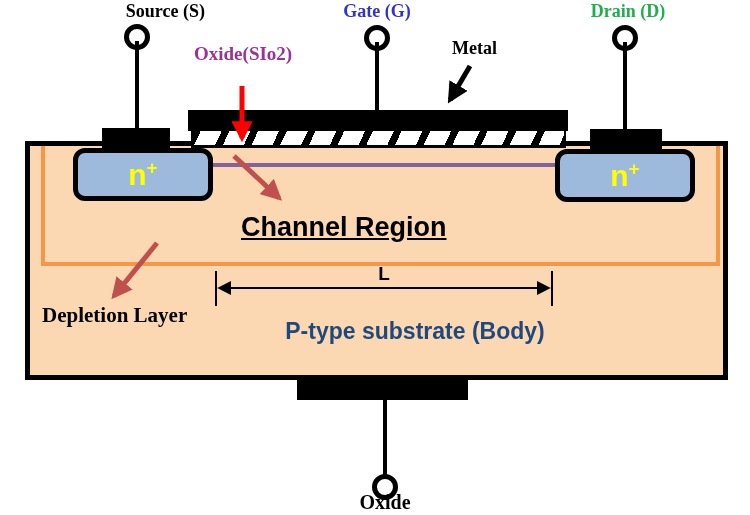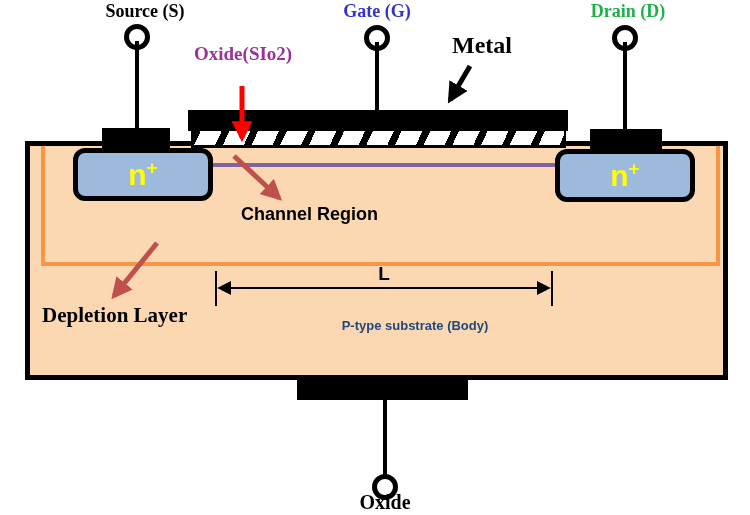--- a/index.html
+++ b/index.html
@@ -56,29 +56,29 @@
 
   .channel-line{position:absolute;left:213px;top:163px;width:344px;height:4px;background:var(--purple);z-index:3;}
 
   
   .overlay{position:absolute;left:0;top:0;width:750px;height:515px;z-index:7;pointer-events:none;}
 
   
   .label{position:absolute;z-index:8;font-weight:bold;white-space:nowrap;}
   .serif{font-family:"Liberation Serif",serif;}
   .sans{font-family:"Liberation Sans",sans-serif;}
-  .source-label{left:85px;top:1px;width:120px;text-align:center;font-size:18px;color:var(--ink);}
+  .source-label{left:85px;top:1px;width:120px;text-align:right;font-size:18px;color:var(--ink);}
   .gate-label{left:317px;top:1px;width:120px;text-align:center;font-size:18px;color:var(--gate-blue);}
   .drain-label{left:568px;top:1px;width:120px;text-align:center;font-size:18px;color:var(--drain-green);}
-  .metal-label{left:452px;top:32px;font-size:24px;color:var(--ink);}
+  .metal-label{left:452px;top:38px;font-size:18px;color:var(--ink);}
   .oxide-label{left:186px;top:43px;font-size:19px;color:var(--oxide-purple);margin-left:8px;}
-  .channel-label{left:241px;top:204px;font-size:18px;color:var(--ink);}
+  .channel-label{left:241px;top:212px;font-size:27px;color:var(--ink);text-decoration:underline;}
   .depletion-label{left:42px;top:303px;font-size:21px;color:var(--ink);}
   .l-label{left:334px;top:263px;width:100px;text-align:center;font-size:19px;color:var(--ink);}
-  .ptype-label{left:265px;top:318px;width:300px;text-align:center;font-size:13px;color:var(--ptype-blue);}
+  .ptype-label{left:265px;top:318px;width:300px;text-align:center;font-size:23px;color:var(--ptype-blue);}
   .body-label{left:325px;top:491px;width:120px;text-align:center;font-size:20px;color:var(--ink);}
 </style>
 </head>
 <body>
 
 <div class="canvas">
 
   <div class="label serif source-label">Source (S)</div>
   <div class="label serif drain-label">Drain (D)</div>
   <div class="label serif gate-label">Gate (G)</div>

